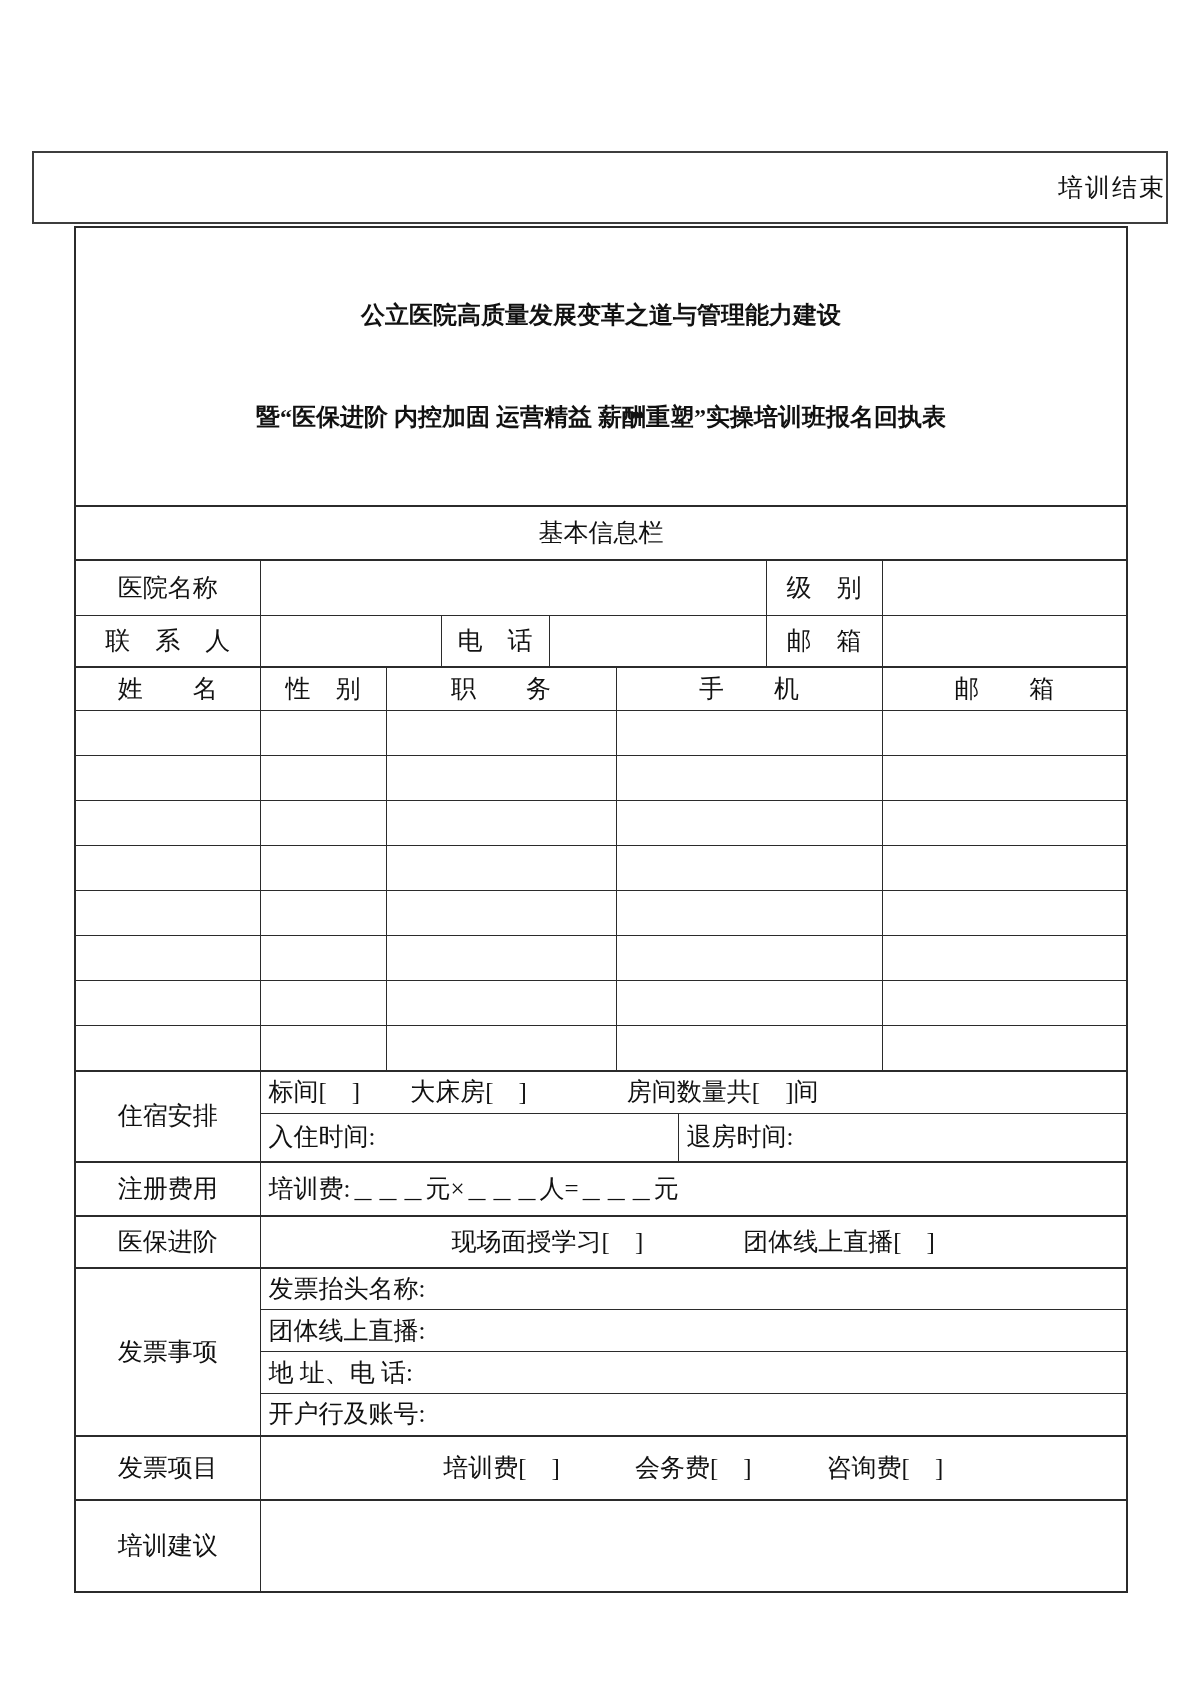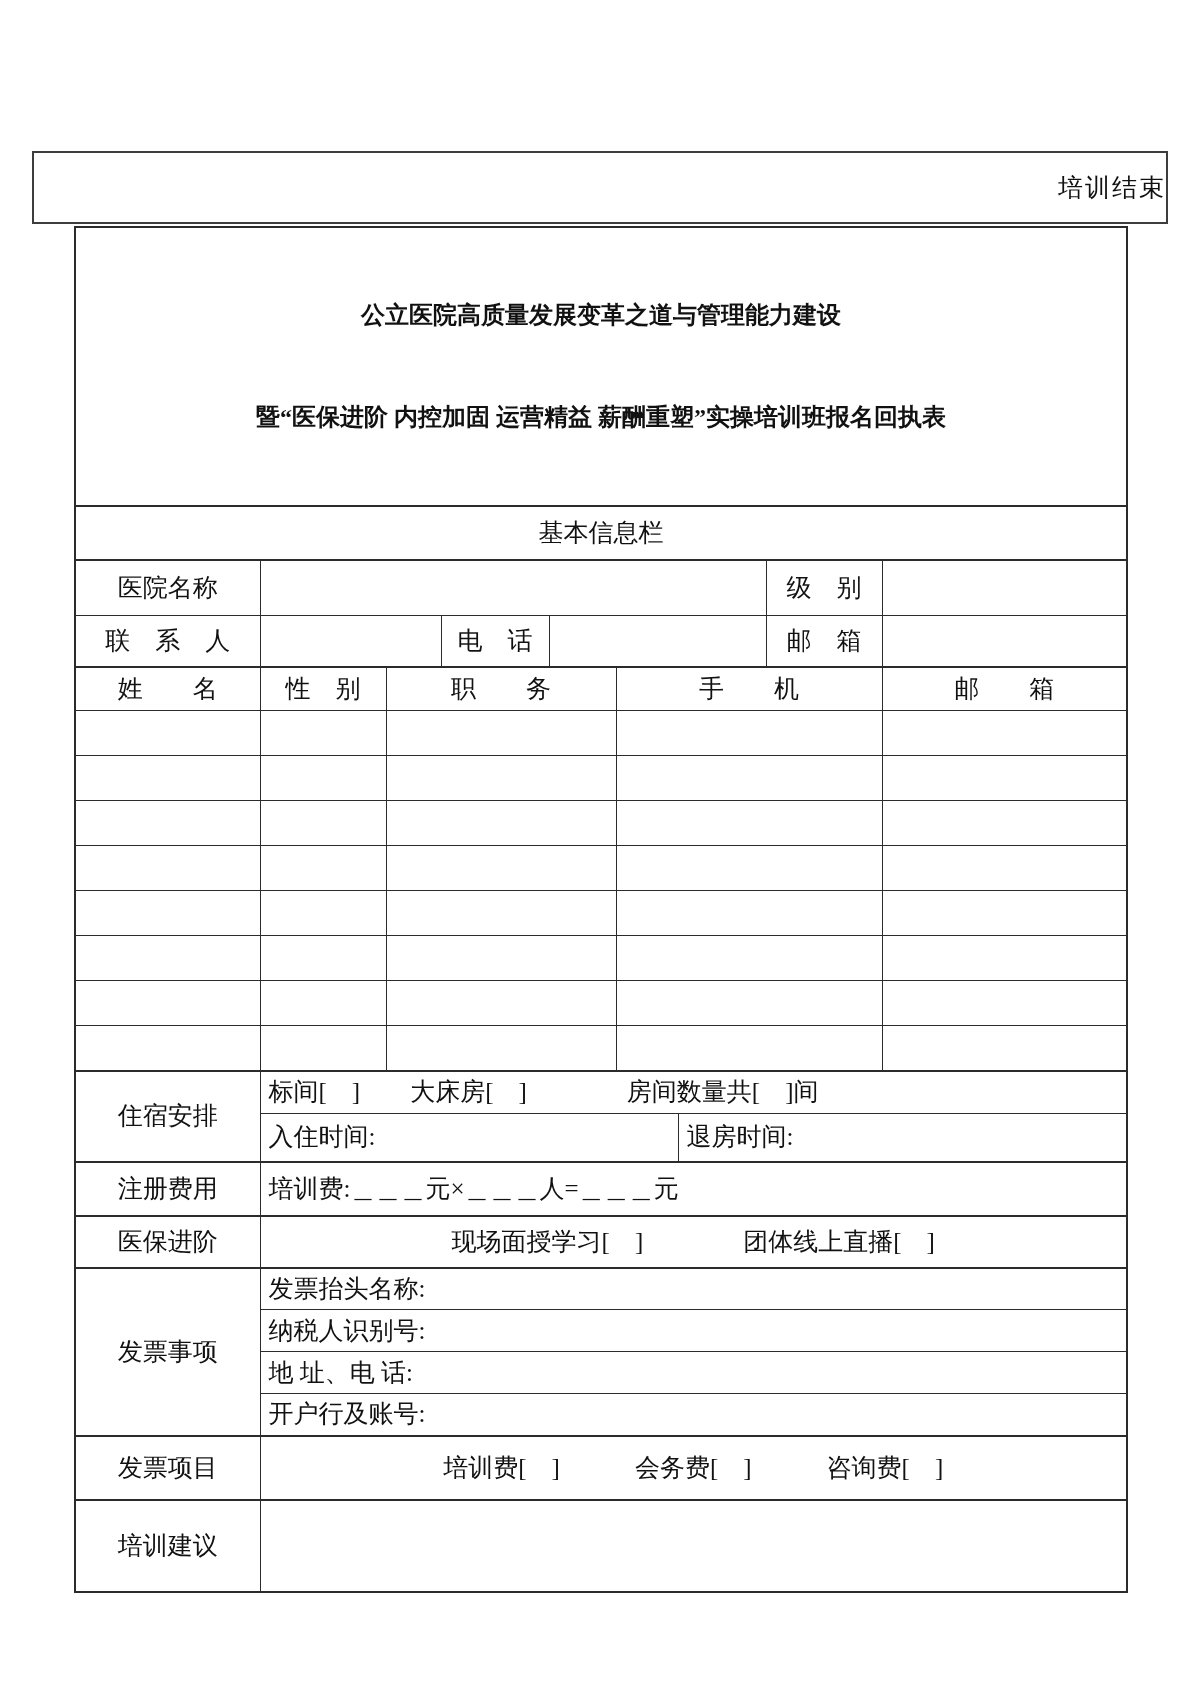--- a/index.html
+++ b/index.html
@@ -202,21 +202,21 @@
   <tr class="sect row-choice">
     <td class="center">医保进阶</td>
     <td colspan="8" class="center">现场面授学习[　]　　　　团体线上直播[　]</td>
   </tr>
 
   <tr class="sect row-inv">
     <td rowspan="4" class="center">发票事项</td>
     <td colspan="8" class="fill">发票抬头名称:</td>
   </tr>
   <tr class="row-inv">
-    <td colspan="8" class="fill">纳税人识别号:</td>
+    <td colspan="8" class="fill">团体线上直播:</td>
   </tr>
   <tr class="row-inv">
     <td colspan="8" class="fill">地 址、电 话:</td>
   </tr>
   <tr class="row-inv">
     <td colspan="8" class="fill">开户行及账号:</td>
   </tr>
 
   <tr class="sect row-items">
     <td class="center">发票项目</td>

